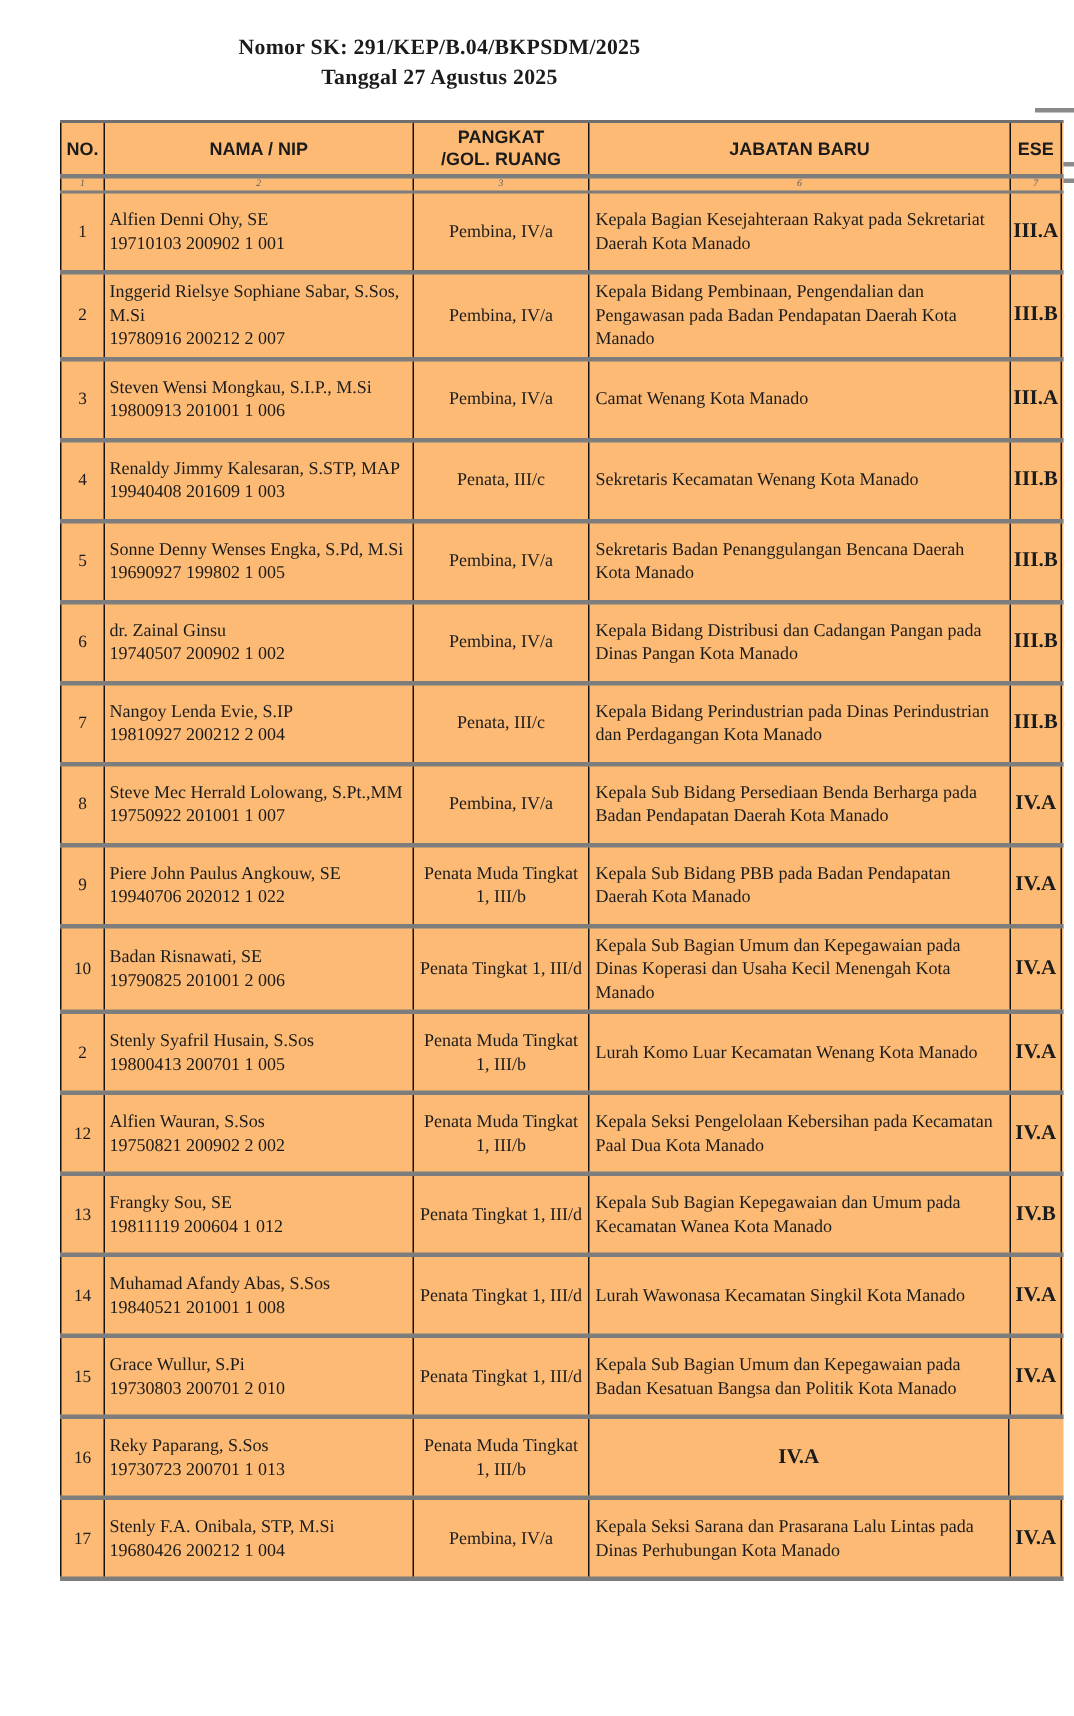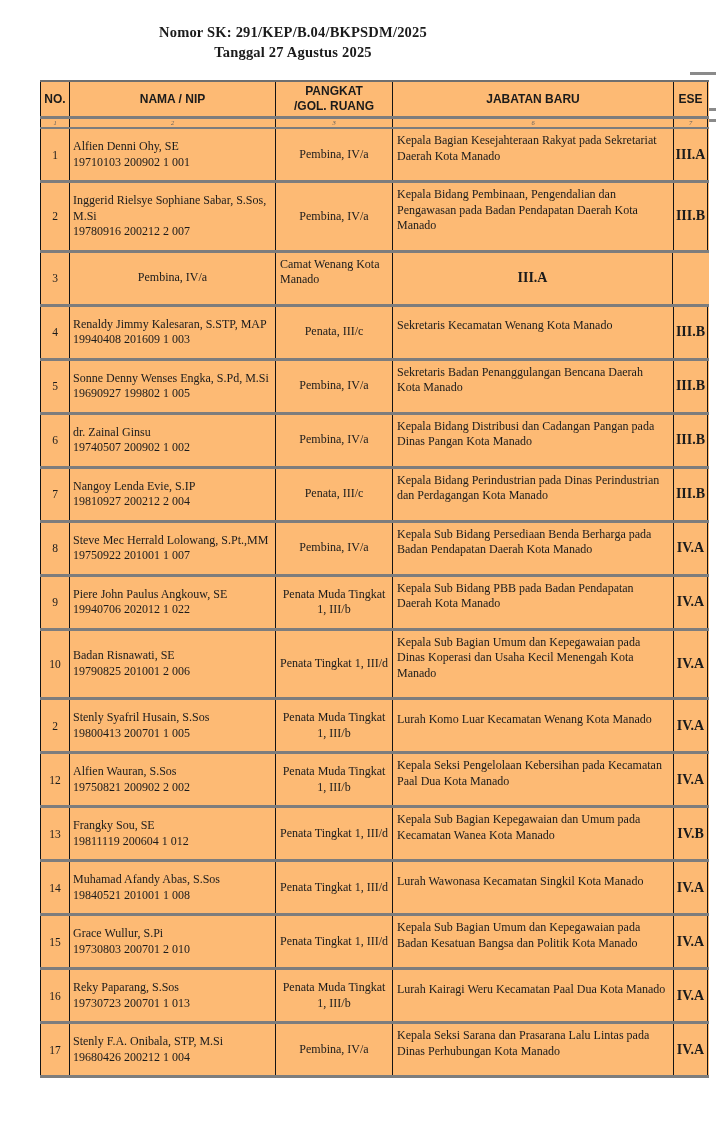--- a/index.html
+++ b/index.html
@@ -67,21 +67,21 @@
     color: #5e5e5e;
     line-height: 8px;
   }
 
   
   .data-row { min-height: 54px; }
   .cell-no   { align-items: center; font-size: 11.5px; }
   .cell-nama { align-items: flex-start; padding: 4px 5px 4px 3px; font-size: 12px; line-height: 15.5px; }
   .cell-nama .nip { display: block; }
   .cell-pangkat { align-items: center; text-align: center; padding: 3px 4px; font-size: 12px; line-height: 15.5px; }
-  .cell-jabatan { align-items: flex-start; padding: 4px 6px 16px 4px; font-size: 12px; line-height: 15.5px; }
+  .cell-jabatan { align-items: flex-start; padding: 4px 6px 4px 4px; font-size: 12px; line-height: 15.5px; }
   .cell-ese  { align-items: center; font-size: 14px; font-weight: bold; }
 
   
   .edge-stub { position: absolute; left: 690px; width: 26px; height: 2.5px; background: #8a8a8a; }
 </style>
 </head>
 <body>
 
 <div class="doc-header">
   <div>Nomor SK: 291/KEP/B.04/BKPSDM/2025</div>
@@ -131,20 +131,24 @@
       <span class="nama">Inggerid Rielsye Sophiane Sabar, S.Sos, M.Si</span>
       <span class="nip">19780916 200212 2 007</span>
     </div>
     <div class="t-cell cell-pangkat">Pembina, IV/a</div>
     <div class="t-cell cell-jabatan">Kepala Bidang Pembinaan, Pengendalian dan Pengawasan pada Badan Pendapatan Daerah Kota Manado</div>
     <div class="t-cell cell-ese">III.B</div>
   </div>
 
   <div class="t-row data-row">
     <div class="t-cell cell-no">3</div>
+    <div class="t-cell cell-nama">
+      <span class="nama">Steven Wensi Mongkau, S.I.P., M.Si</span>
+      <span class="nip">19800913 201001 1 006</span>
+    </div>
     <div class="t-cell cell-pangkat">Pembina, IV/a</div>
     <div class="t-cell cell-jabatan">Camat Wenang Kota Manado</div>
     <div class="t-cell cell-ese">III.A</div>
   </div>
 
   <div class="t-row data-row">
     <div class="t-cell cell-no">4</div>
     <div class="t-cell cell-nama">
       <span class="nama">Renaldy Jimmy Kalesaran, S.STP, MAP</span>
       <span class="nip">19940408 201609 1 003</span>
@@ -275,21 +279,20 @@
     <div class="t-cell cell-ese">IV.A</div>
   </div>
 
   <div class="t-row data-row">
     <div class="t-cell cell-no">16</div>
     <div class="t-cell cell-nama">
       <span class="nama">Reky Paparang, S.Sos</span>
       <span class="nip">19730723 200701 1 013</span>
     </div>
     <div class="t-cell cell-pangkat">Penata Muda Tingkat 1, III/b</div>
-    <div class="t-cell cell-jabatan">Lurah Kairagi Weru Kecamatan Paal Dua Kota Manado</div>
     <div class="t-cell cell-ese">IV.A</div>
   </div>
 
   <div class="t-row data-row">
     <div class="t-cell cell-no">17</div>
     <div class="t-cell cell-nama">
       <span class="nama">Stenly F.A. Onibala, STP, M.Si</span>
       <span class="nip">19680426 200212 1 004</span>
     </div>
     <div class="t-cell cell-pangkat">Pembina, IV/a</div>

